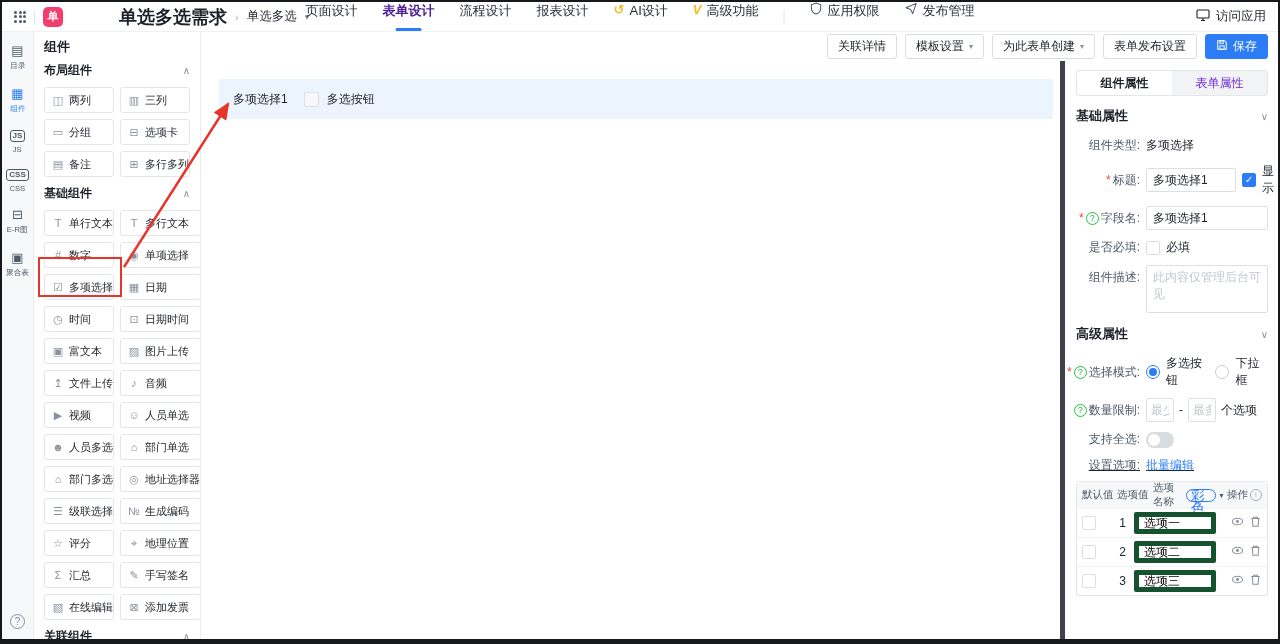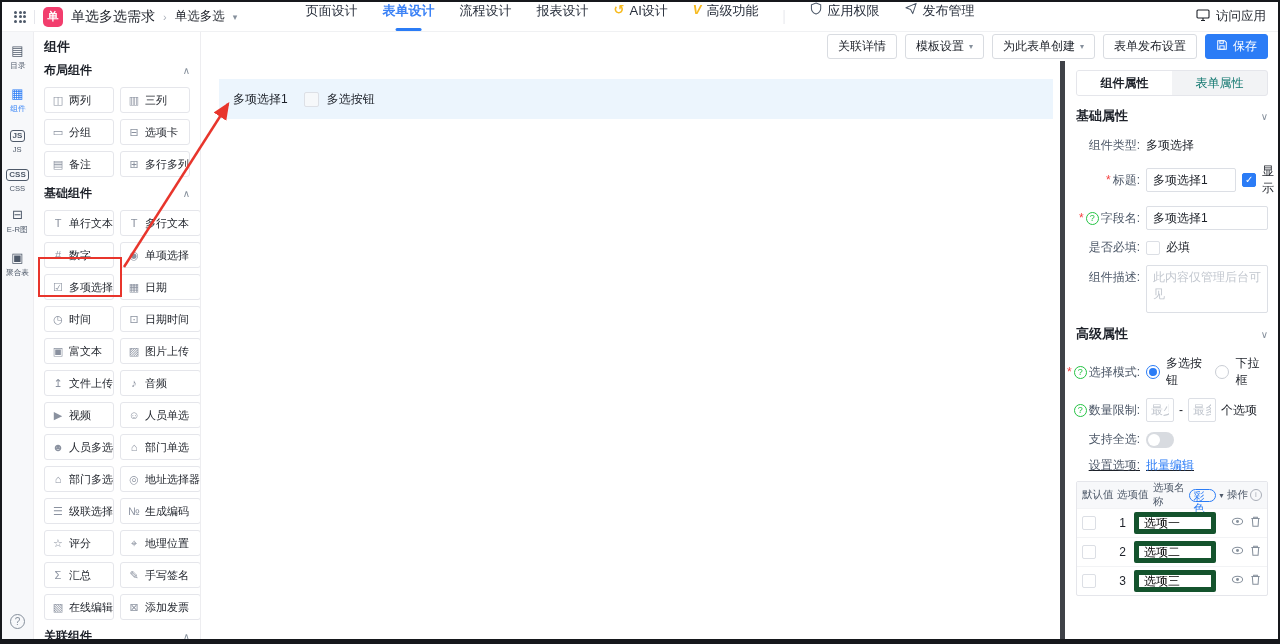--- a/index.html
+++ b/index.html
@@ -8,27 +8,27 @@
             background:#fff; color:#1d2129; font-size:12px; overflow:hidden; }
 
   
   .topbar { height:30px; display:flex; align-items:center; padding:0 12px; border-bottom:1px solid #f0f1f3; position:relative; background:#fff; }
   .tb-left { display:flex; align-items:center; gap:8px; }
   .grid-ico { display:inline-grid; grid-template-columns:repeat(3,3px); grid-gap:1.5px; }
   .grid-ico i { width:3px; height:3px; border-radius:50%; background:#4e5969; }
   .tb-sep { width:1px; height:14px; background:#e5e6eb; }
   .app-badge { width:20px; height:20px; border-radius:5px; background:#f23d6d; color:#fff; font-size:11px; font-weight:700;
                display:flex; align-items:center; justify-content:center; }
-  .tb-title { font-weight:400; font-size:14px; }
+  .tb-title { font-weight:700; font-size:18px;margin-left:48px; }
   .tb-gt { color:#a9aeb8; font-size:11px; }
   .tb-sub { font-size:12.5px; }
   .caret-down { color:#86909c; font-size:9px; }
   .tb-tabs { position:absolute; left:50%; transform:translateX(-50%); height:100%; display:flex; align-items:center; gap:25px; }
   .tb-tab { position:relative; height:100%; display:flex; align-items:flex-start; gap:5px; font-size:13px; color:#272e3b; cursor:pointer; white-space:nowrap; }
-  .tb-tab.active { color:#3b82f6; font-weight:700; }
+  .tb-tab.active { color:#4c1d95; font-weight:700; }
   .tb-tab.active::after { content:""; position:absolute; left:50%; transform:translateX(-50%); bottom:0; width:26px; height:3px; border-radius:2px; background:#2b7cf6; }
   .tab-ico { display:inline-flex; align-items:center; }
   .yellow { color:#f7ba1e; font-weight:700; }
   .tb-right { margin-left:auto; display:flex; align-items:center; gap:6px; font-size:12.5px; cursor:pointer; }
 
   
   .main { display:flex; height:607px; }
   .rail { width:32px; background:#f7f8fa; border-right:1px solid #ededf0; display:flex; flex-direction:column; align-items:center;
           padding-top:12px; gap:15px; position:relative; flex-shrink:0; }
   .rail-item { display:flex; flex-direction:column; align-items:center; gap:2px; color:#4e5969; cursor:pointer; }
@@ -64,21 +64,21 @@
   .fr-label { font-size:12px; color:#1d2129; }
   .fr-opt { display:flex; align-items:center; gap:8px; }
   .fr-checkbox { width:15px; height:15px; border:1px solid #dde0e6; background:#f6f8fa; border-radius:2px; }
 
   .vscroll { width:7px; background:#fff; display:flex; justify-content:center; flex-shrink:0; }
   .vscroll .thumb { width:5px; height:100%; background:#3f4248; }
 
   
   .props { width:212px; background:#fff; padding:9px 10px 0; overflow:hidden; flex-shrink:0; }
   .props-tabs { display:flex; height:26px; border:1px solid #e5e6eb; border-radius:3px; overflow:hidden; background:#f2f3f5; margin-bottom:11px;text-align:right; }
-  .props-tab { flex:1; display:flex; align-items:center; justify-content:center; font-size:12px; color:#0f766e; cursor:pointer; }
+  .props-tab { flex:1; display:flex; align-items:center; justify-content:center; font-size:12px; color:#6d28d9; cursor:pointer; }
   .props-tab.active { background:#fff; color:#1d2129; font-weight:700; }
   .sec-head { display:flex; justify-content:space-between; align-items:center; font-size:13px; font-weight:700; margin:4px 0 12px; cursor:pointer; }
   .prow { display:flex; align-items:center; margin-bottom:9px; }
   .prow.top { align-items:flex-start; }
   .plabel { width:64px; flex-shrink:0; margin-right:6px; color:#4e5969; font-size:12px; display:flex; justify-content:flex-end; align-items:center; gap:2px; white-space:nowrap; }
   .prow.top .plabel { margin-top:4px; }
   .req { color:#f53f3f; }
   .qmark { width:13px; height:13px; border:1px solid #23c343; color:#23c343; border-radius:50%; font-size:9px; line-height:11px; text-align:center; flex-shrink:0; }
   .imark { width:12px; height:12px; border:1px solid #a9aeb8; color:#a9aeb8; border-radius:50%; font-size:8px; line-height:10px; text-align:center; display:inline-block; }
   .pvalue { font-size:12px; }
@@ -95,21 +95,21 @@
   .radio.checked::after { content:""; position:absolute; width:8px; height:8px; border-radius:50%; background:#2b7cf6; left:2px; top:2px; }
   .toggle { width:28px; height:16px; border-radius:8px; background:#d8dbe0; position:relative; cursor:pointer; flex-shrink:0; }
   .toggle::after { content:""; position:absolute; width:12px; height:12px; border-radius:50%; background:#fff; top:2px; left:2px; }
   .link { color:#2b7cf6; cursor:pointer; }
   .inline { display:flex; align-items:center; gap:6px; min-width:0; flex:1; }
 
   .opt-table { border:1px solid #e5e6eb; border-radius:2px; margin-bottom:10px; }
   .opt-head { display:flex; align-items:center; height:26px; background:#f7f8fa; padding:0 5px; font-size:10.5px; color:#4e5969; gap:2px; }
   .oh-c1 { width:33px; } .oh-c2 { width:34px; }
   .oh-name { display:flex; align-items:center; gap:2px; flex:1; }
-  .badge-pill { border:1px solid #2b7cf6; color:#2b7cf6; border-radius:8px; font-size:11px; padding:0 4px; line-height:12px; height:13px; }
+  .badge-pill { border:1px solid #2b7cf6; color:#2b7cf6; border-radius:8px; font-size:14px; padding:0 4px; line-height:12px; height:13px; }
   .oh-caret { font-size:7px; color:#4e5969; }
   .oh-act { display:flex; align-items:center; gap:2px; }
   .opt-row { display:flex; align-items:center; height:29px; padding:0 5px; border-top:1px solid #f2f3f5; }
   .or-c1 { width:26px; display:flex; }
   .or-c2 { width:26px; text-align:right; padding-right:8px; font-size:12px; }
   .or-input { width:82px; height:22px; border:5px solid #14532d; border-radius:2px; padding:0 5px; font-size:12px; font-family:inherit; min-width:0; }
   .or-icons { display:flex; align-items:center; gap:5px; margin-left:auto; color:#86909c; }
   .or-icons svg { cursor:pointer; }
 
   

